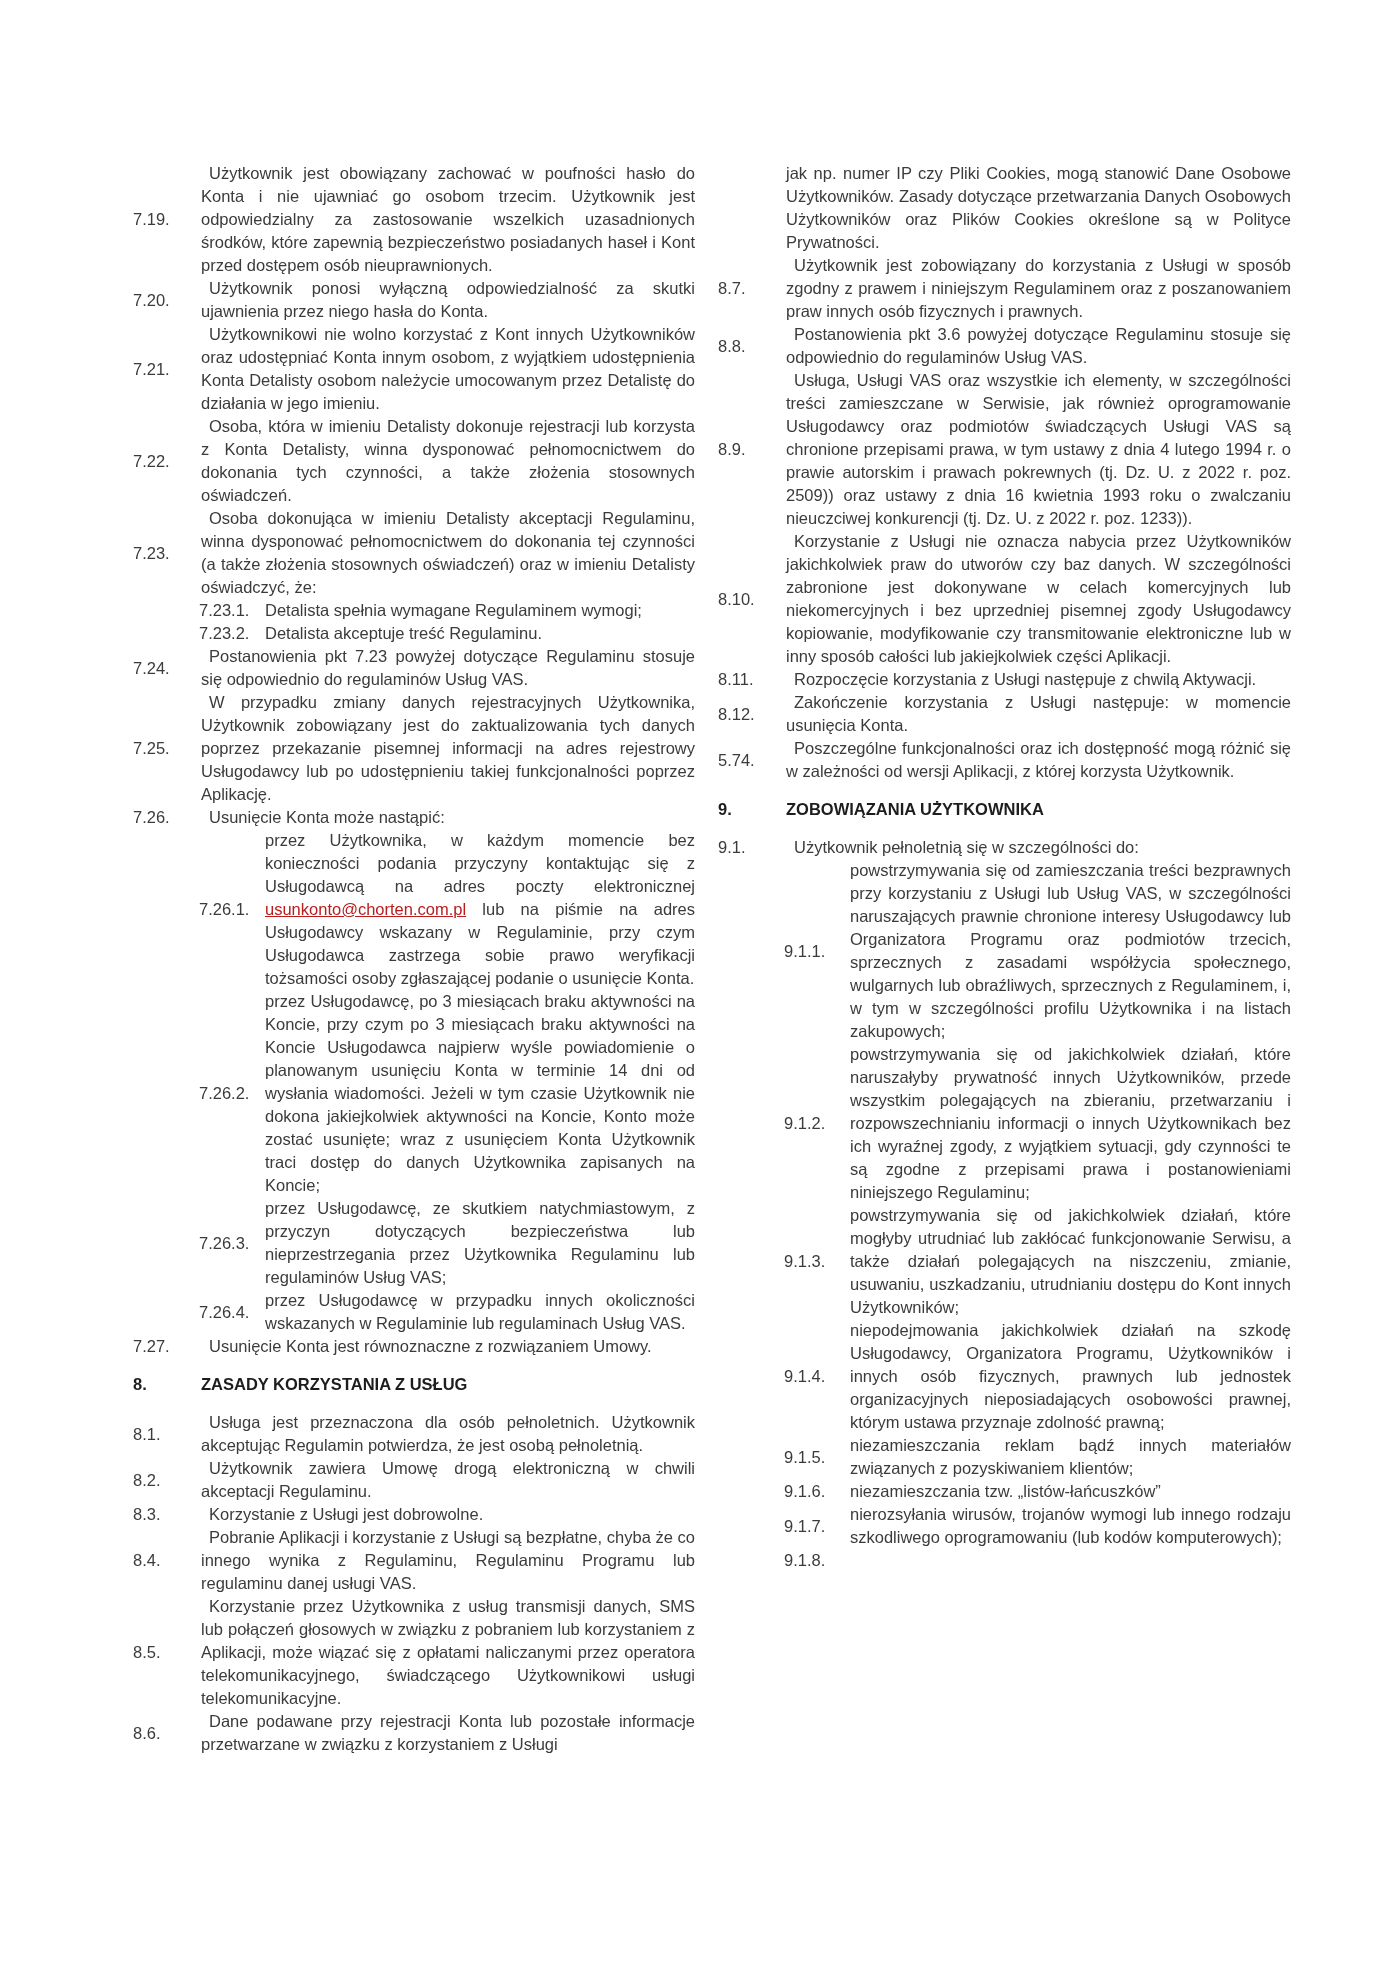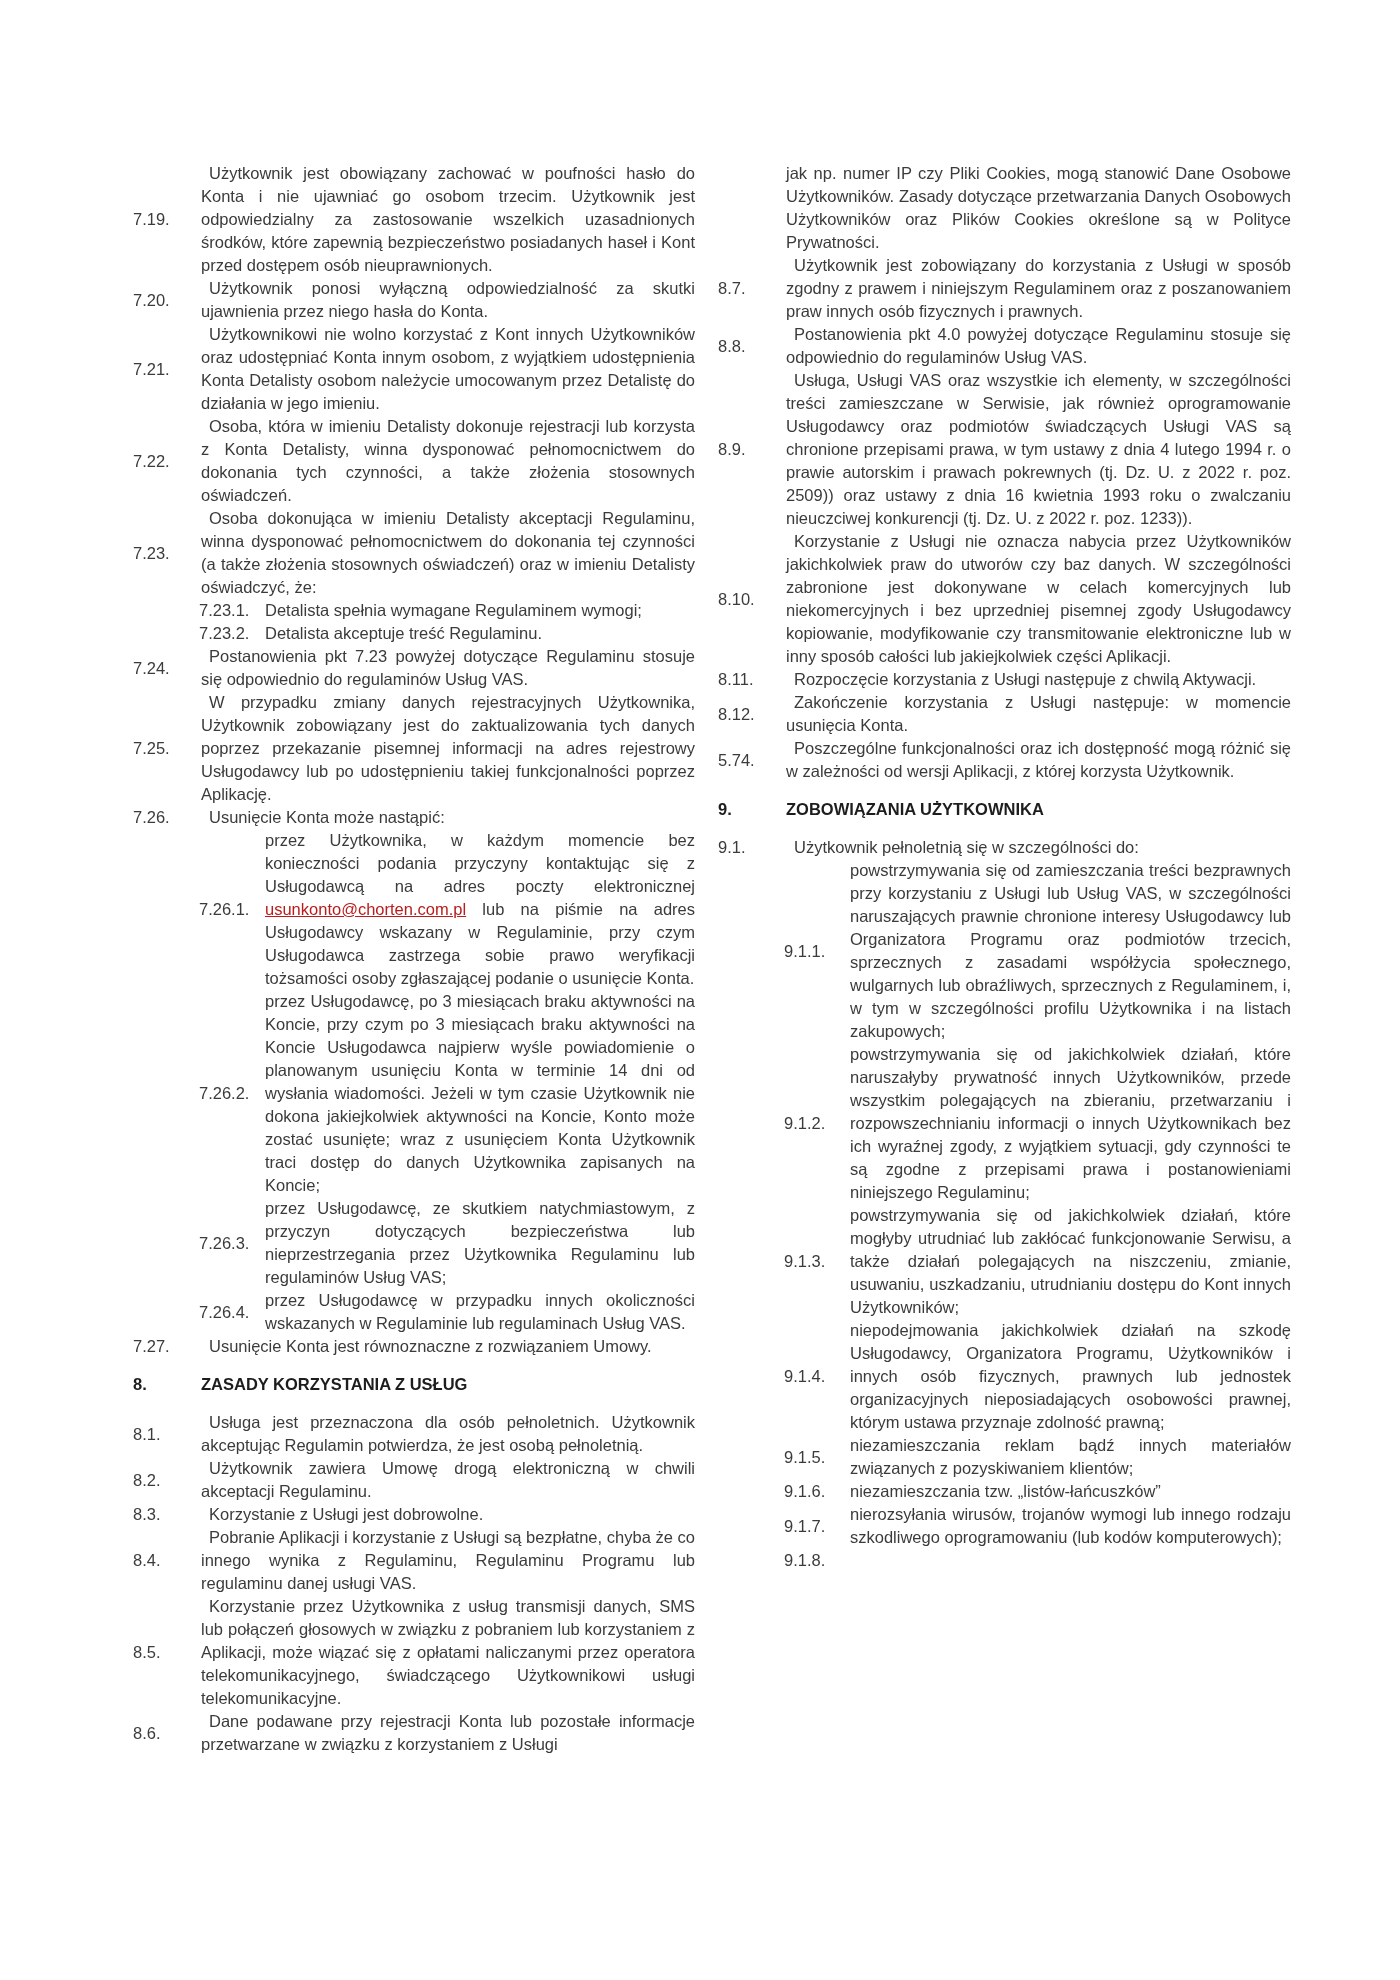--- a/index.html
+++ b/index.html
@@ -126,21 +126,21 @@
   <div class="col col-right">
       <div class="item cont">
         <div class="body"><span>jak np. numer IP czy Pliki Cookies, mogą stanowić Dane Osobowe Użytkowników. Zasady dotyczące przetwarzania Danych Osobowych Użytkowników oraz Plików Cookies określone są w Polityce Prywatności.</span></div>
       </div>
       <div class="item l1">
         <span class="num">8.7.</span>
         <div class="body"><span>Użytkownik jest zobowiązany do korzystania z Usługi w sposób zgodny z prawem i niniejszym Regulaminem oraz z poszanowaniem praw innych osób fizycznych i prawnych.</span></div>
       </div>
       <div class="item l1">
         <span class="num">8.8.</span>
-        <div class="body"><span>Postanowienia pkt 4.0 powyżej dotyczące Regulaminu stosuje się odpowiednio do regulaminów Usług VAS.</span></div>
+        <div class="body"><span>Postanowienia pkt 3.6 powyżej dotyczące Regulaminu stosuje się odpowiednio do regulaminów Usług VAS.</span></div>
       </div>
       <div class="item l1">
         <span class="num">8.9.</span>
         <div class="body"><span>Usługa, Usługi VAS oraz wszystkie ich elementy, w szczególności treści zamieszczane w Serwisie, jak również oprogramowanie Usługodawcy oraz podmiotów świadczących Usługi VAS są chronione przepisami prawa, w tym ustawy z dnia 4 lutego 1994 r. o prawie autorskim i prawach pokrewnych (tj. Dz. U. z 2022 r. poz. 2509)) oraz ustawy z dnia 16 kwietnia 1993 roku o zwalczaniu nieuczciwej konkurencji (tj. Dz. U. z 2022 r. poz. 1233)).</span></div>
       </div>
       <div class="item l1">
         <span class="num">8.10.</span>
         <div class="body"><span>Korzystanie z Usługi nie oznacza nabycia przez Użytkowników jakichkolwiek praw do utworów czy baz danych. W szczególności zabronione jest dokonywane w celach komercyjnych lub niekomercyjnych i bez uprzedniej pisemnej zgody Usługodawcy kopiowanie, modyfikowanie czy transmitowanie elektroniczne lub w inny sposób całości lub jakiejkolwiek części Aplikacji.</span></div>
       </div>
       <div class="item l1">

